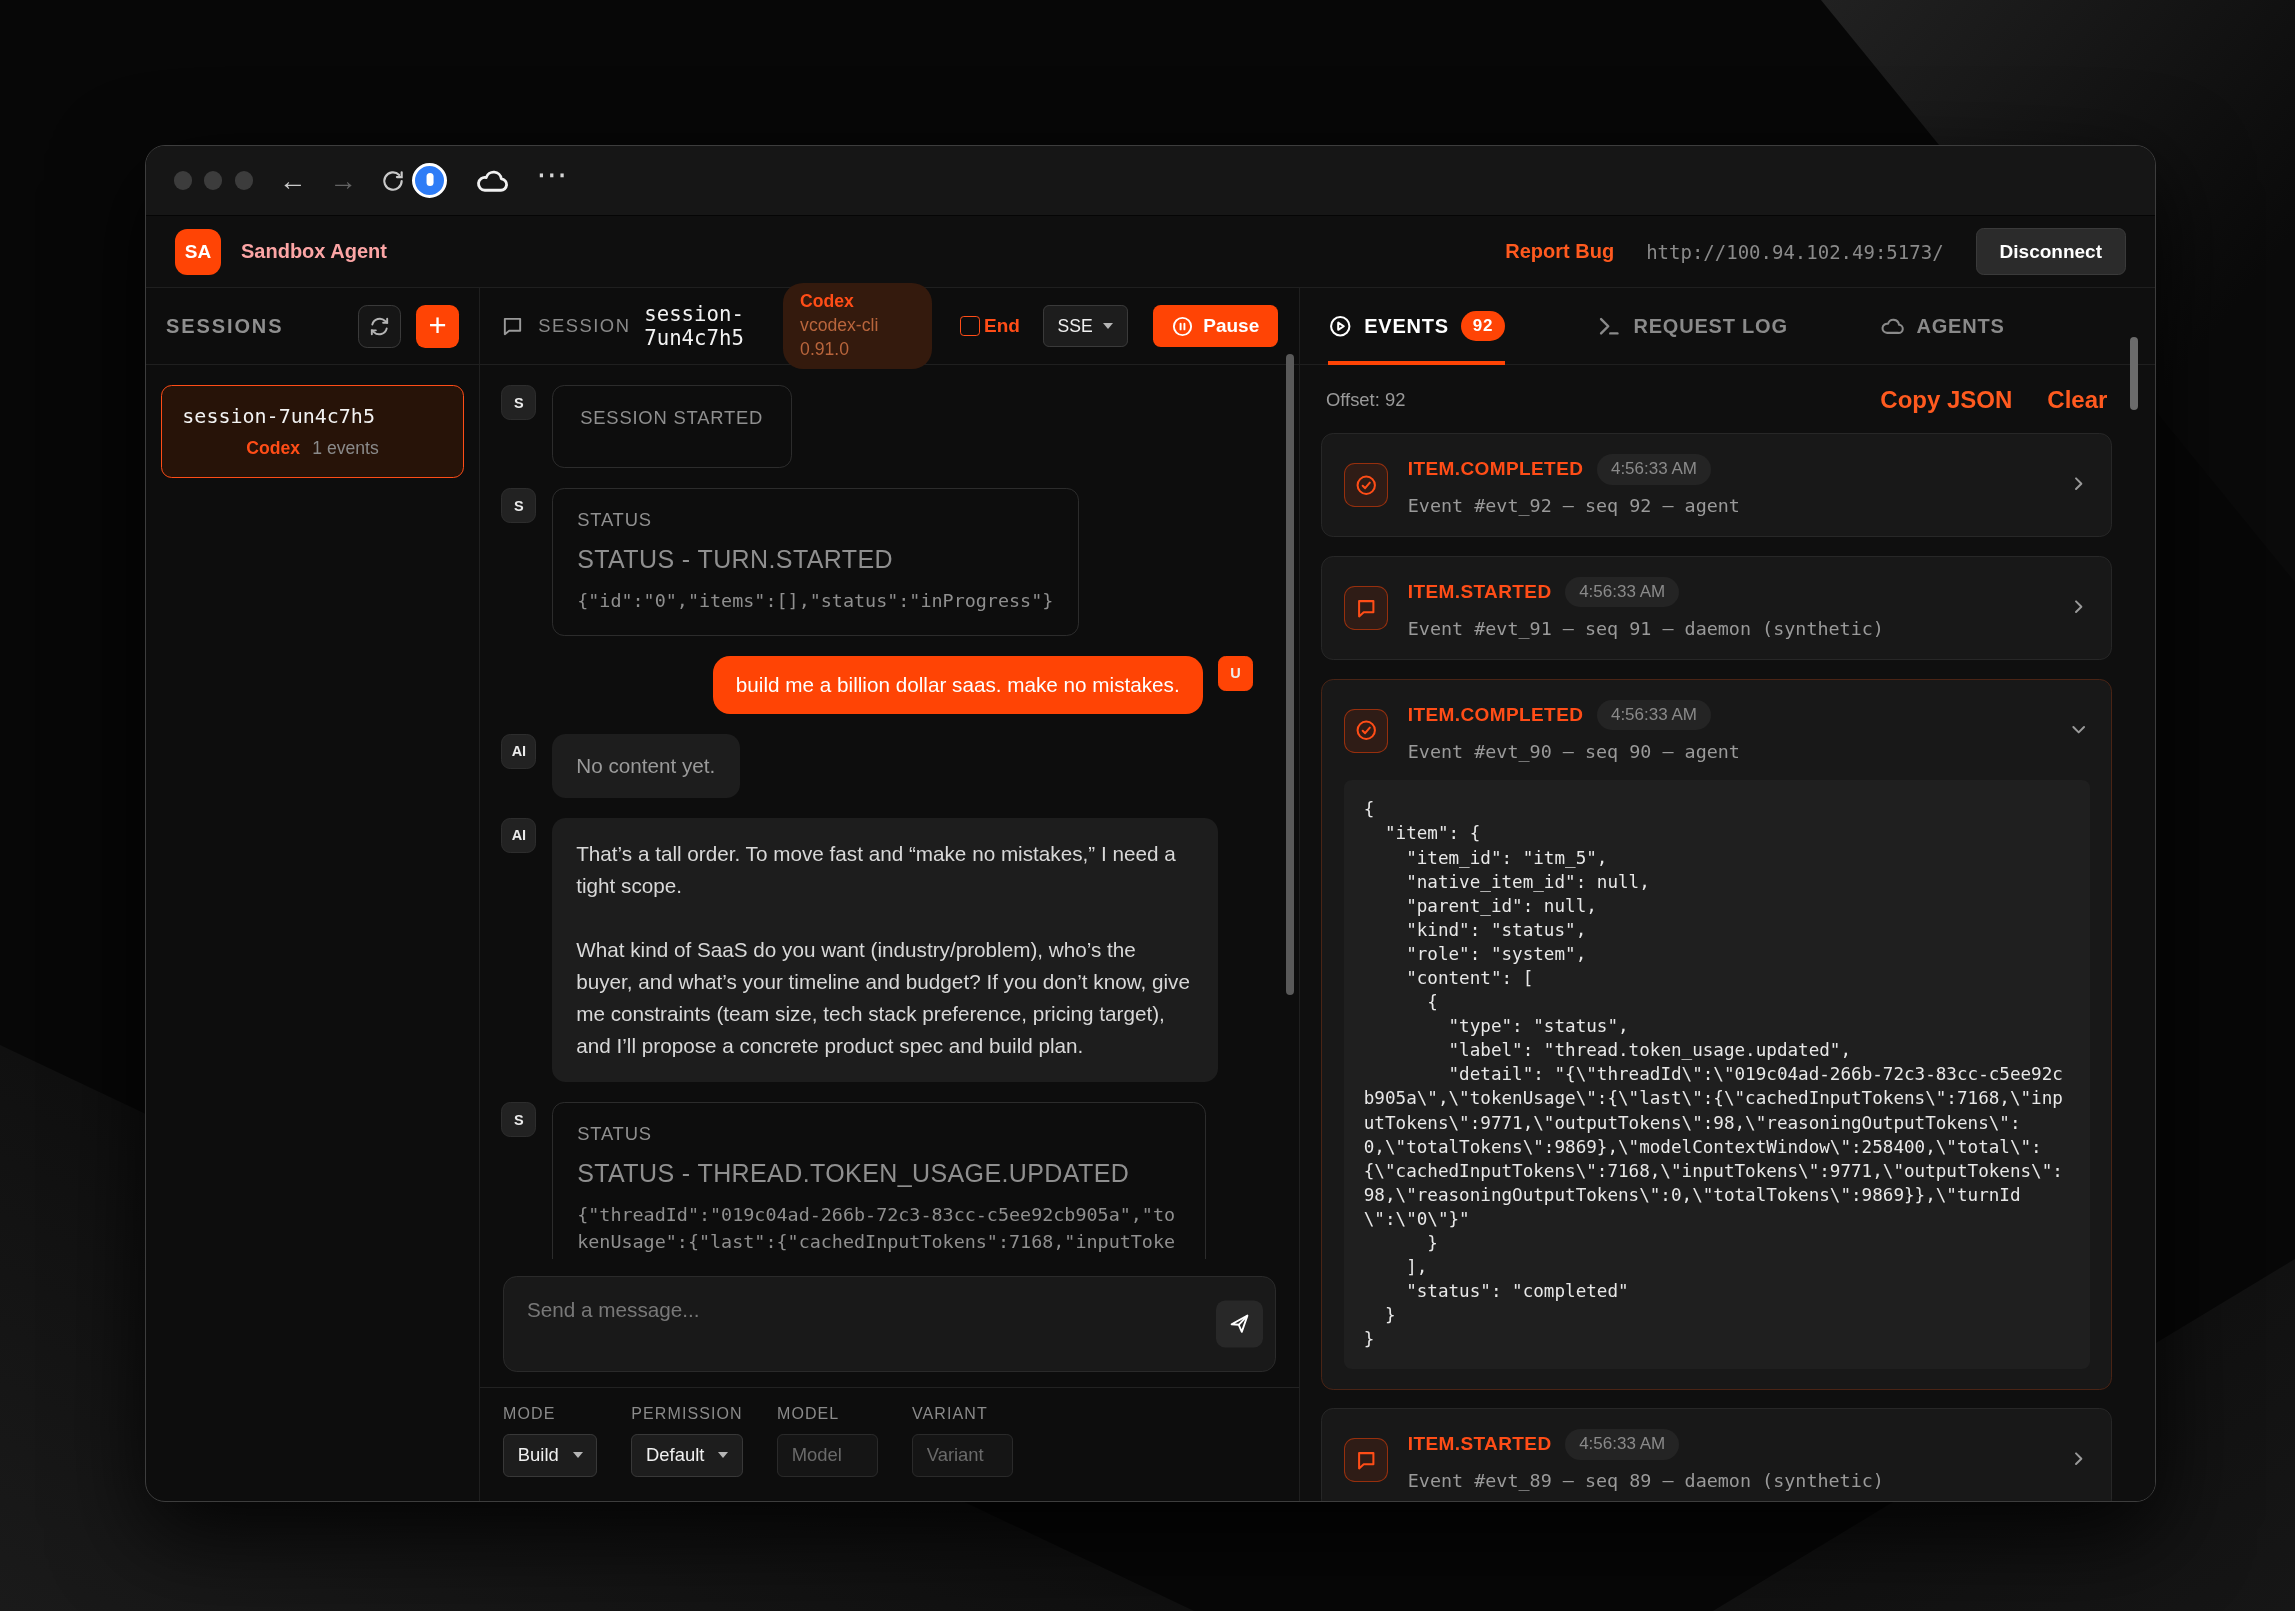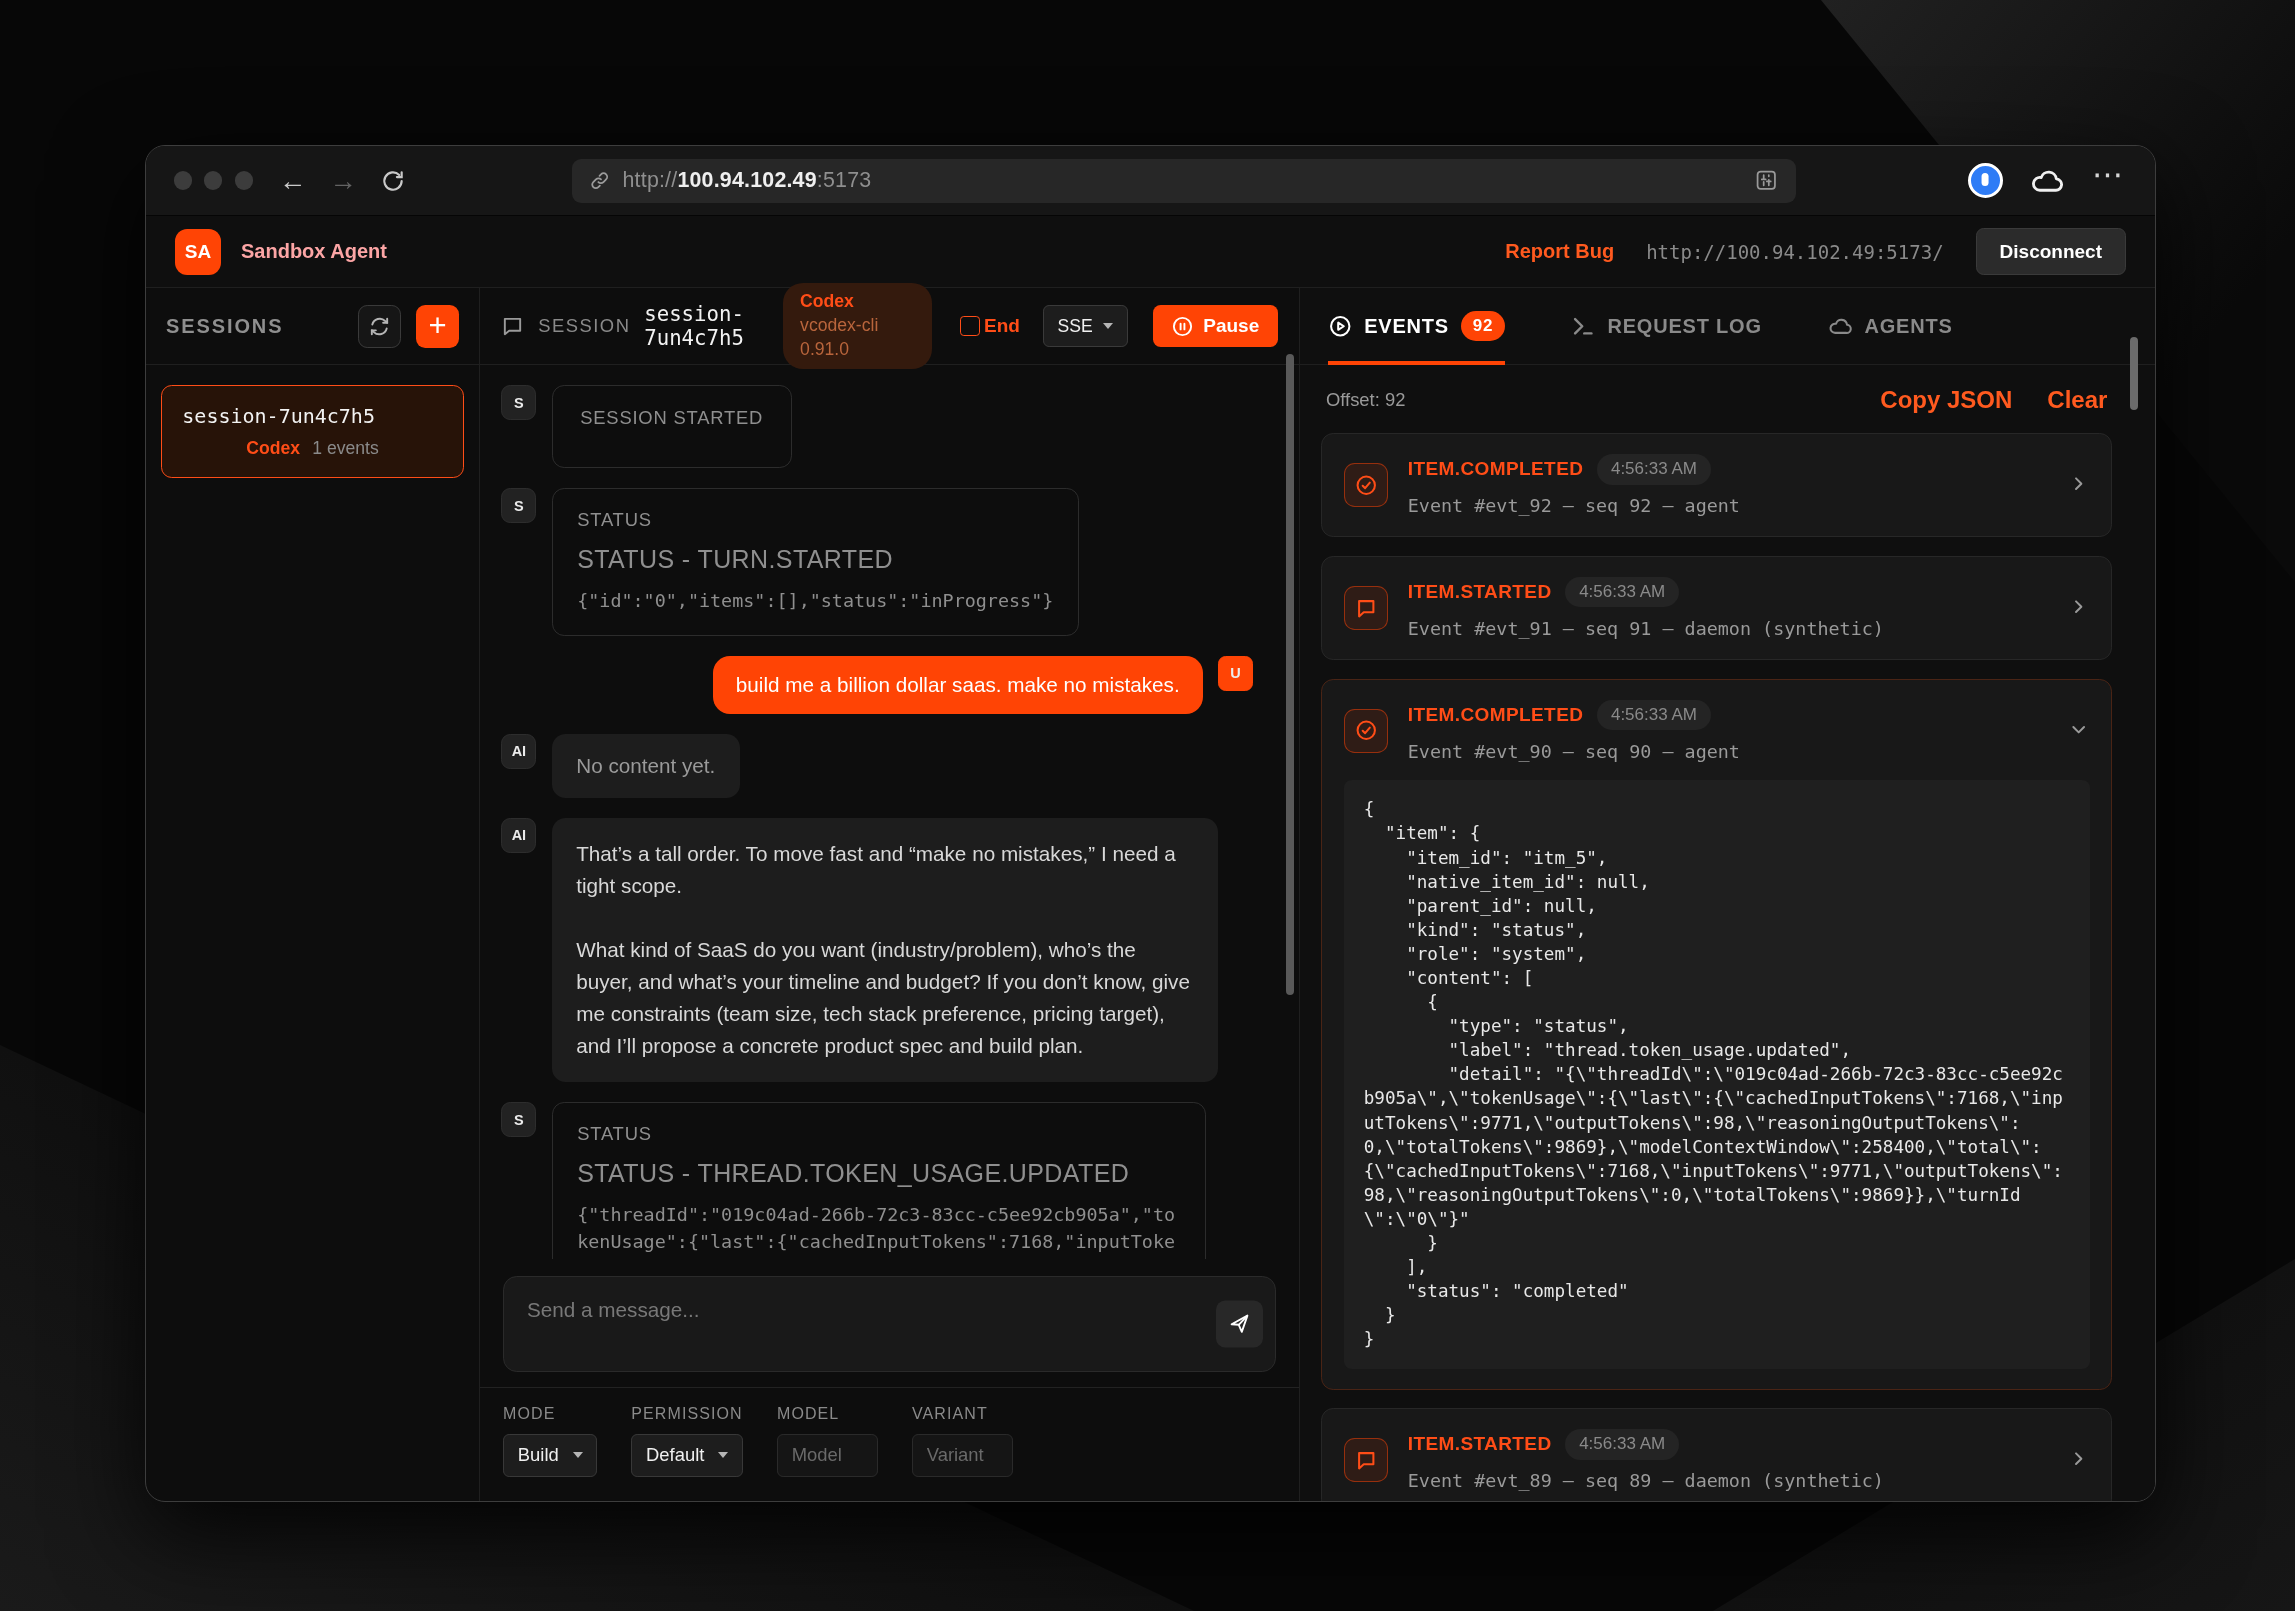--- a/index.html
+++ b/index.html
@@ -142,21 +142,21 @@
   .ctl-label { color:#8a8a8a; font-size:16px; letter-spacing:1.1px; margin-bottom:10.7px; }
   .ctl-select { background:#1d1d1d; border:0.8px solid #383838; border-radius:6.1px; height:43px;
     display:flex; align-items:center; gap:13.8px; padding:0 13.8px; color:#f0f0f0; font-size:18.4px; }
   .ctl-input { background:#151515; border:0.8px solid #2a2a2a; border-radius:6.1px; height:43px;
     width:101px; color:#ddd; font-size:18.4px; padding:0 13.8px; outline:none;
     font-family:"Liberation Sans",sans-serif; }
   .ctl-input::placeholder { color:#6a6a6a; }
 
   
   .events { width:855px; display:flex; flex-direction:column; position:relative; background:#0f0f0f; }
-  .tabs { height:77px; flex:none; display:flex; align-items:stretch; gap:66px; padding:0 27.5px;
+  .tabs { height:77px; flex:none; display:flex; align-items:stretch; gap:92px; padding:0 27.5px;
     border-bottom:0.8px solid #1f1f1f; }
   .tab { display:flex; align-items:center; gap:12.2px; font-weight:bold; font-size:20px;
     letter-spacing:0.8px; color:#8a8a8a; position:relative; }
   .tab svg { width:24.5px; height:24.5px; }
   .tab.active { color:#fff; }
   .tab.active::after { content:""; position:absolute; left:0; right:0; bottom:-0.8px; height:3.8px; background:#ff4405; }
   .tabbadge { background:#ff4405; color:#fff; font-size:17px; border-radius:764px; padding:4.6px 11.5px; }
 
   .events-body { flex:1; overflow:hidden; padding:0 43px 0 21.4px; }
   .offset-row { display:flex; align-items:center; margin:21.4px 4.6px 18.4px; }
@@ -202,32 +202,20 @@
     </div>
     <div class="navbtns">
       <span class="navbtn">←</span>
       <span class="navbtn dim">→</span>
       <span class="navbtn">
         <svg viewBox="0 0 24 24" fill="none" stroke="currentColor" stroke-width="2" stroke-linecap="round">
             <path d="M20 12a8 8 0 1 1-2.3-5.6"></path>
             <path d="M20 4v4.4h-4.4"></path>
           </svg>
       </span>
-    </div>
-    <div class="urlbar">
-      <svg class="linkicon" viewBox="0 0 24 24" fill="none" stroke="currentColor" stroke-width="2" stroke-linecap="round">
-          <path d="M10.5 13.5a4 4 0 0 0 5.7 0l3-3a4 4 0 1 0-5.7-5.7l-1.7 1.7"></path>
-          <path d="M13.5 10.5a4 4 0 0 0-5.7 0l-3 3a4 4 0 1 0 5.7 5.7l1.7-1.7"></path>
-        </svg>
-      <span class="urltext"><span class="url-dim">http://</span><span class="url-strong">100.94.102.49</span><span class="url-dim">:5173</span></span>
-      <svg class="slidericon" viewBox="0 0 24 24" fill="none" stroke="currentColor" stroke-width="1.7">
-          <rect x="3.5" y="3.5" width="17" height="17" rx="3"></rect>
-          <path d="M9.5 7v3.2M9.5 13.6v3.4M14.5 7v1.2M14.5 11.6v5.4" stroke-linecap="round"></path>
-          <path d="M7.6 11.2h3.8M12.6 13.2h3.8" stroke-linecap="round"></path>
-        </svg>
     </div>
     <div class="chromeright">
       <div class="onepass"></div>
       <svg class="cloudicon" viewBox="0 0 24 24" fill="none" stroke="currentColor" stroke-width="2" stroke-linejoin="round">
           <path d="M7 18.5a4.5 4.5 0 1 1 .9-8.9A5.5 5.5 0 0 1 18.6 10.5a3.8 3.8 0 0 1-.6 8z"></path>
         </svg>
       <span class="dots">⋯</span>
     </div>
   </div>
 

